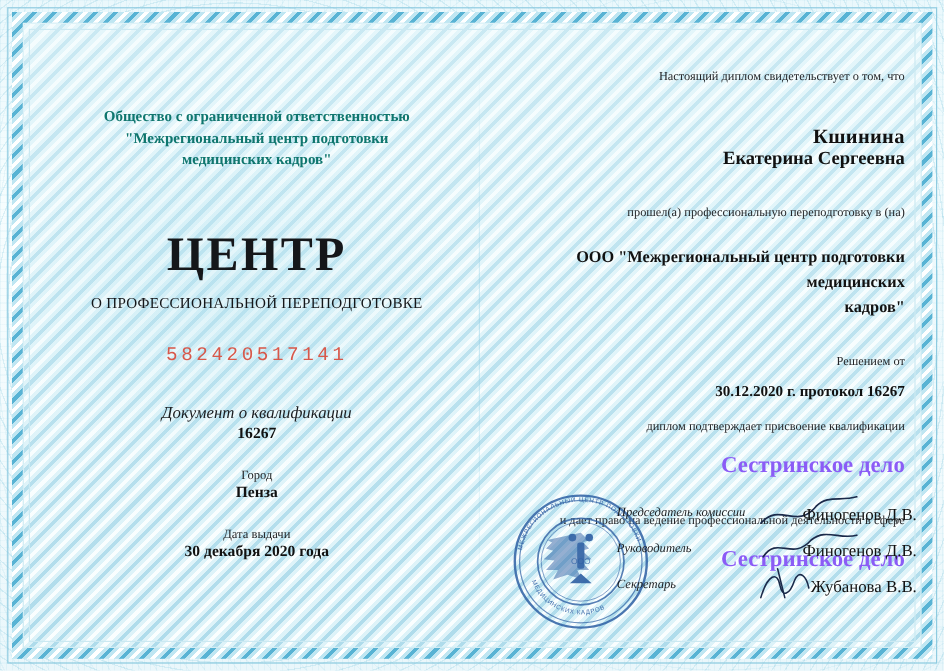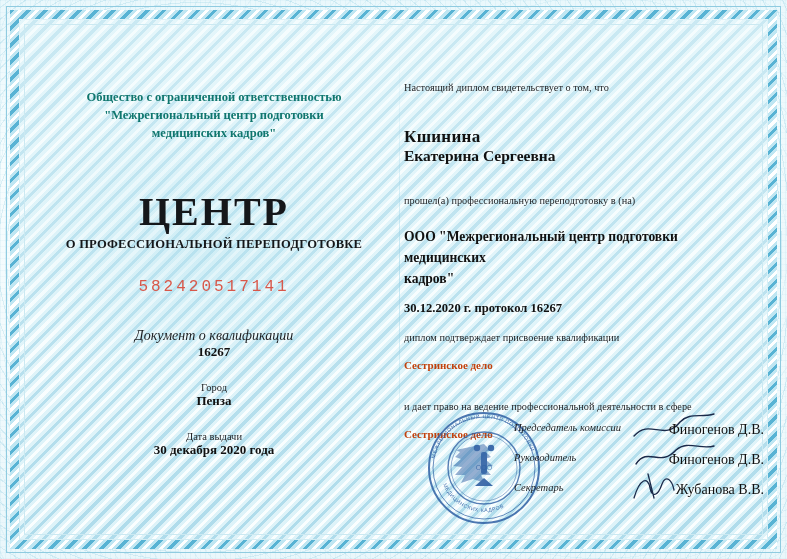--- a/index.html
+++ b/index.html
@@ -46,50 +46,50 @@
   .frame-inner2{position:absolute;left:24px;top:24px;right:24px;bottom:24px;border:1px solid #cbe9f2;}
 
   .band-cover{position:absolute;left:19px;top:19px;right:19px;bottom:19px;
     background:
       radial-gradient(ellipse 260px 210px at 176px 230px, rgba(173,224,238,.35) 0%, rgba(255,255,255,0) 72%),
       linear-gradient(180deg,rgba(240,251,253,.75),rgba(246,253,254,.55));
     pointer-events:none;}
 
   
   .left{position:absolute;left:34px;top:34px;width:360px;height:490px;text-align:center;}
-  .right{position:absolute;left:404px;top:50px;width:350px;height:490px;text-align:left;}
+  .right{position:absolute;left:404px;top:27px;width:350px;height:490px;text-align:right;}
   .divider{position:absolute;left:399px;top:40px;width:1px;height:470px;background:linear-gradient(180deg,rgba(140,205,228,0),rgba(140,205,228,.45),rgba(140,205,228,0));}
 
   
   .org{
     margin-top:54px;font-weight:bold;font-size:12.5px;color:#0f766e;line-height:1.45;
   }
   .diplom{
     margin-top:46px;font-size:40px;letter-spacing:2px;font-weight:bold;color:#15171a;
     font-family:"Liberation Serif",serif;
   }
   .sub{
-    margin-top:2px;font-size:12.6px;font-weight:bold;letter-spacing:.2px;color:#15171a;
+    margin-top:11px;font-size:12.6px;font-weight:normal;letter-spacing:.2px;color:#15171a;
   }
   .serial{
     margin-top:26px;font-size:16px;letter-spacing:3px;color:#d8584a;font-family:"Liberation Mono",monospace;
   }
   .qual{
     margin-top:32px;font-size:14px;font-style:italic;color:#1b1d20;
   }
   .label{font-size:10.5px;color:#242629;margin-top:22px;}
   .value{font-size:13px;font-weight:bold;color:#111;margin-top:0;}
 
   
   .r-small{font-size:10.3px;color:#242629;}
   .r-name{font-size:17px;font-weight:bold;color:#111;letter-spacing:.3px;}
   .r-name2{font-size:15.5px;font-weight:bold;color:#111;}
   .r-org{font-size:13.6px;font-weight:bold;color:#111;line-height:1.55;}
   .r-med{font-size:12.6px;font-weight:bold;color:#111;}
-  .r-qual{font-size:11px;font-weight:bold;color:#c2410c;}
+  .r-qual{font-size:19px;font-weight:bold;color:#8b5cf6;}
   .mt-a{margin-top:30px;}
   .mt-b{margin-top:20px;}
   .mt-c{margin-top:16px;}
   .mt-d{margin-top:12px;}
 
   
   .signs{position:absolute;left:514px;top:418px;width:250px;}
   .sign-row{position:relative;height:30px;}
   .sign-role{position:absolute;left:0;top:4px;font-size:10.5px;font-style:italic;color:#1b1d20;white-space:nowrap;}
   .sign-name{position:absolute;right:0;top:4px;font-size:14px;color:#111;white-space:nowrap;}
@@ -161,20 +161,21 @@
     <div class="r-small" style="margin-top:32px;">Настоящий диплом свидетельствует о том, что</div>
 
     <div class="r-name" style="margin-top:34px;">Кшинина</div>
     <div class="r-name2">Екатерина Сергеевна</div>
 
     <div class="r-small mt-a">прошел(а) профессиональную переподготовку в (на)</div>
 
     <div class="r-org mt-b">ООО "Межрегиональный центр подготовки медицинских</div>
     <div class="r-org">кадров"</div>
 
+    <div class="r-small mt-a">Решением от</div>
     <div class="r-med mt-d">30.12.2020 г. протокол 16267</div>
 
     <div class="r-small mt-c">диплом подтверждает присвоение квалификации</div>
     <div class="r-qual mt-c">Сестринское дело</div>
 
     <div class="r-small mt-a">и дает право на ведение профессиональной деятельности в сфере</div>
     <div class="r-qual mt-c">Сестринское дело</div>
   </div>
 
   <div class="stamp">

